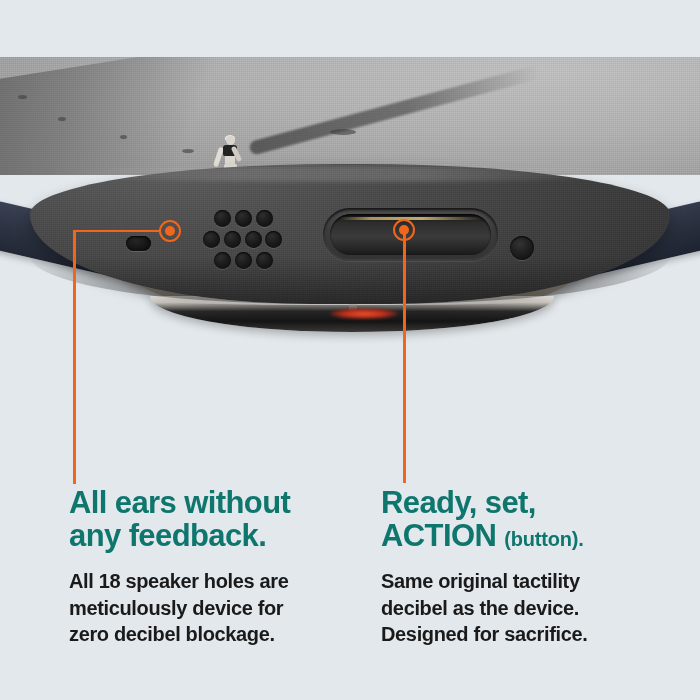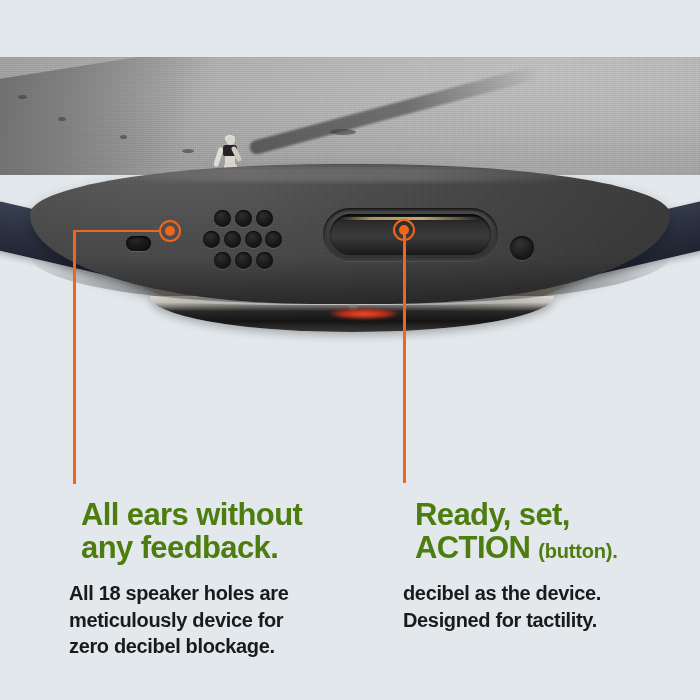--- a/index.html
+++ b/index.html
@@ -266,28 +266,28 @@
   .conn-r-v { left: 403px; top: 230px;   width: 2.5px; height: 253px; }
 
   
   .callouts {
     position: absolute;
     left: 0; top: 486px;
     width: 700px; height: 214px;
   }
   .callout { position: absolute; top: 0; }
   .callout-left  { left: 69px;  width: 300px; }
-  .callout-right { left: 403px; width: 280px; }
+  .callout-right { left: 381px; width: 280px; }
 
   .headline {
-    margin: 12px;
+    margin: 0;
     font-size: 31px;
     line-height: 1.07;
     font-weight: 700;
-    color: #4d7c0f;
+    color: #0f766e;
     letter-spacing: -0.6px;
   }
   .headline .suffix {
     font-size: 20px;
     font-weight: 700;
     letter-spacing: -0.2px;
   }
   .body-copy {
     margin: 16px 0 0 0;
     font-size: 20px;
@@ -385,19 +385,20 @@
       <p class="body-copy">
         <span class="ln">All 18 speaker holes are</span>
         <span class="ln">meticulously device for</span>
         <span class="ln">zero decibel blockage.</span>
       </p>
     </div>
 
     <div class="callout callout-right">
       <h2 class="headline"><span>Ready, set,</span><br><span>ACTION</span> <span class="suffix">(button).</span></h2>
       <p class="body-copy">
+        <span class="ln">Same original tactility</span>
         <span class="ln">decibel as the device.</span>
-        <span class="ln">Designed for tactility.</span>
+        <span class="ln">Designed for sacrifice.</span>
       </p>
     </div>
 
   </div>
 </div>
 
 </body></html>

